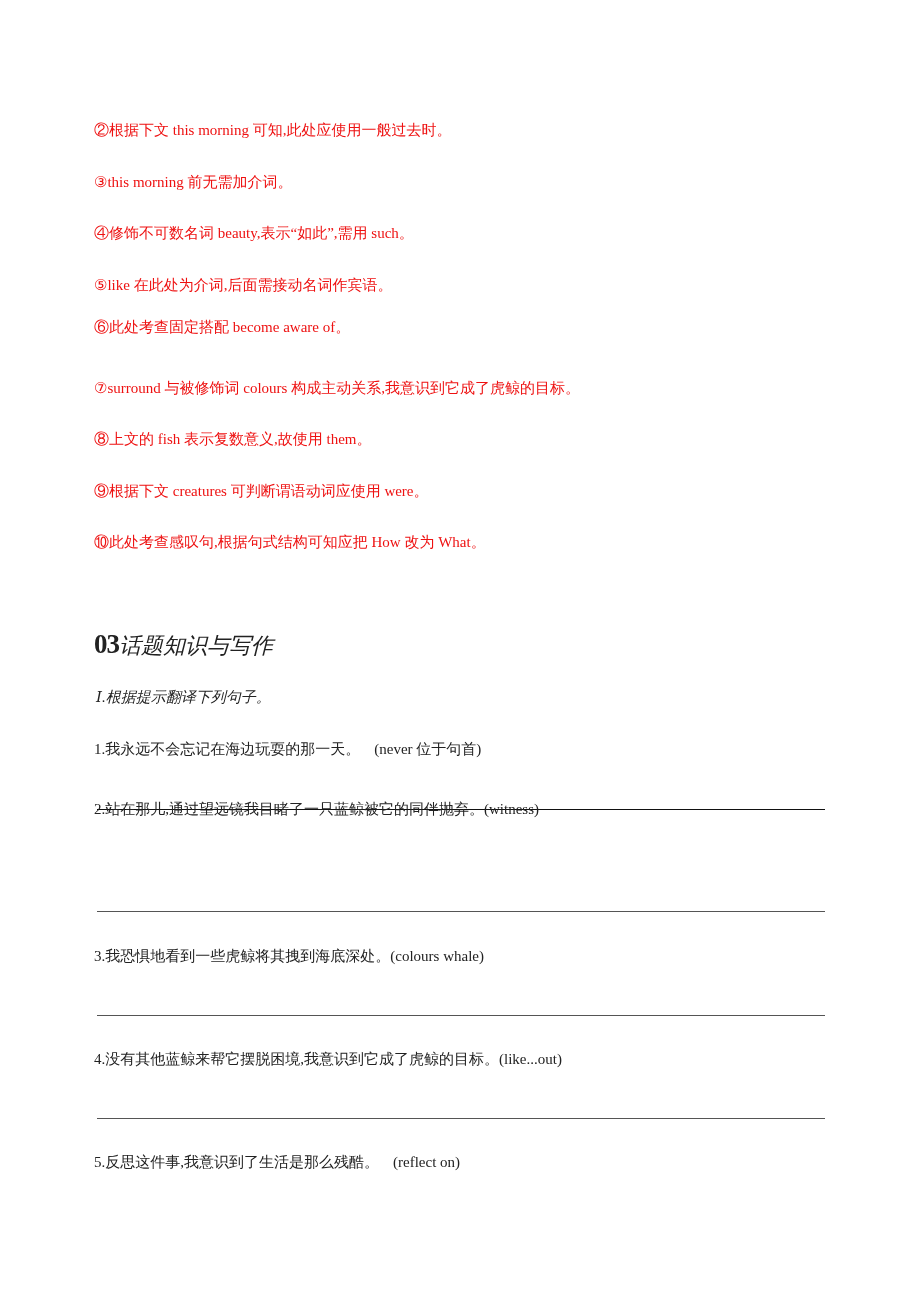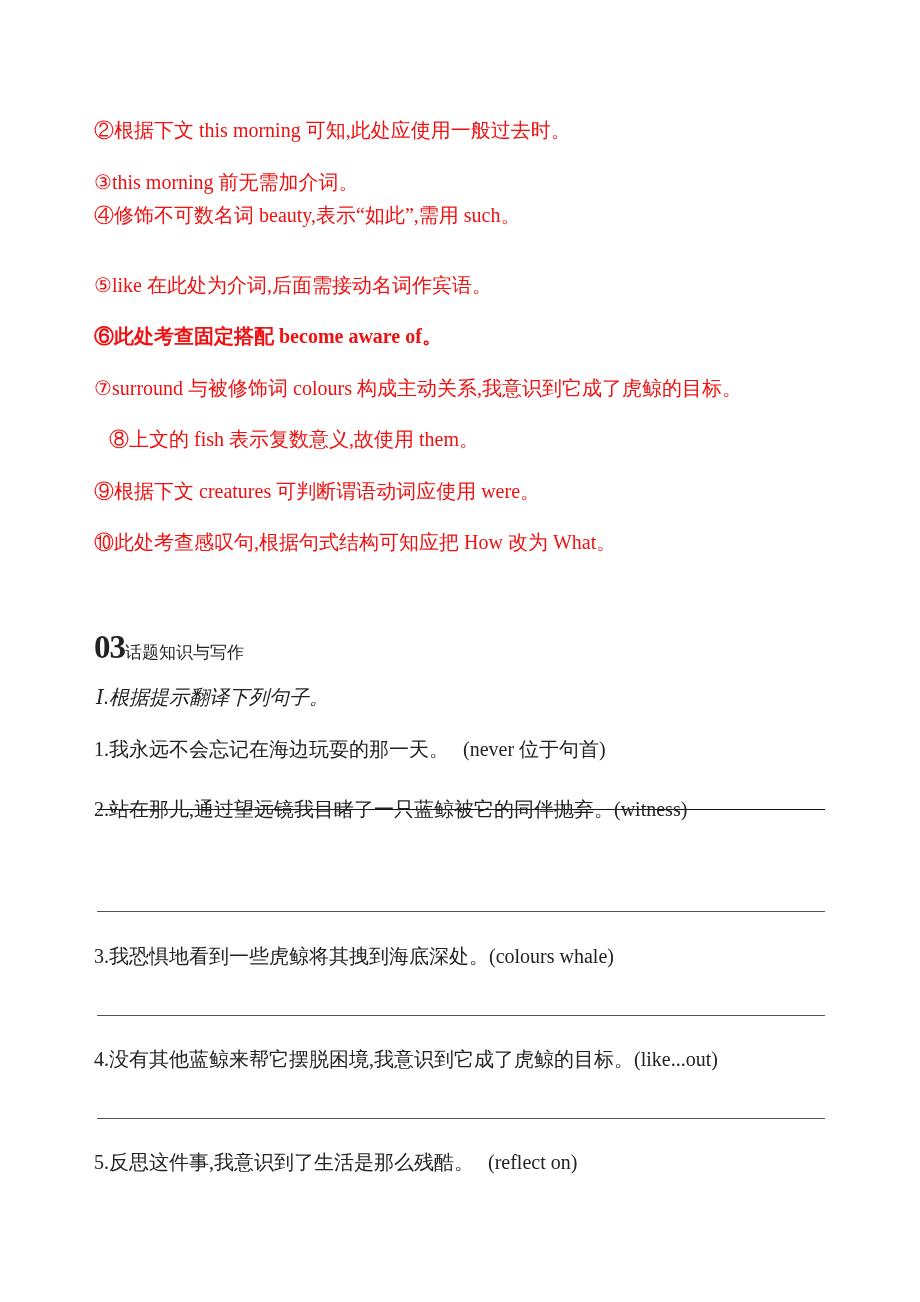--- a/index.html
+++ b/index.html
@@ -18,46 +18,47 @@
     .page {
       position: absolute;
       left: 0; top: 0;
       width: 920px;
       height: 1302px;
       background: #ffffff;
     }
     .line {
       position: absolute;
       left: 94px;
-      font-size: 20px;
+      font-size: 15px;
       line-height: 22px;
       white-space: nowrap;
     }
     .red {
       color: #ee1111;
     }
     .black {
       color: #222222;
     }
     .section-heading {
       position: absolute;
       left: 94px;
       top: 629px;
       white-space: nowrap;
       color: #222222;
     }
     .section-heading .num {
       font-family: "Liberation Serif", "DejaVu Serif", serif;
       font-weight: bold;
-      font-size: 33px;
+      font-size: 27px;
       letter-spacing: -1px;
       vertical-align: baseline;
     }
     .section-heading .title {
-      font-size: 17px;
+      font-size: 22px;
+      font-style: italic;
     }
     .answer-line {
       position: absolute;
       left: 97px;
       width: 728px;
       height: 0;
       border-top: 1.5px solid #111111;
     }
     .answer-line.grey {
       border-top: 1.5px solid #555555;
@@ -67,33 +68,33 @@
 <body>
 
 <div class="page">
 
   <div class="line red" style="top:119px;">
     <span>②</span><span>根据下文 this morning 可知,此处应使用一般过去时。</span>
   </div>
   <div class="line red" style="top:171px;">
     <span>③</span><span>this morning 前无需加介词。</span>
   </div>
-  <div class="line red" style="top:204px;">
+  <div class="line red" style="top:222px;">
     <span>④</span><span>修饰不可数名词 beauty,表示“如此”,需用 such。</span>
   </div>
   <div class="line red" style="top:274px;">
     <span>⑤</span><span>like 在此处为介词,后面需接动名词作宾语。</span>
   </div>
-  <div class="line red" style="top:325px;font-weight:bold;">
+  <div class="line red" style="top:316px;">
     <span>⑥</span><span>此处考查固定搭配 become aware of。</span>
   </div>
   <div class="line red" style="top:377px;">
     <span>⑦</span><span>surround 与被修饰词 colours 构成主动关系,我意识到它成了虎鲸的目标。</span>
   </div>
-  <div class="line red" style="top:428px;margin-left:15px;">
+  <div class="line red" style="top:428px;">
     <span>⑧</span><span>上文的 fish 表示复数意义,故使用 them。</span>
   </div>
   <div class="line red" style="top:480px;">
     <span>⑨</span><span>根据下文 creatures 可判断谓语动词应使用 were。</span>
   </div>
   <div class="line red" style="top:531px;">
     <span>⑩</span><span>此处考查感叹句,根据句式结构可知应把 How 改为 What。</span>
   </div>
 
   <div class="section-heading">

